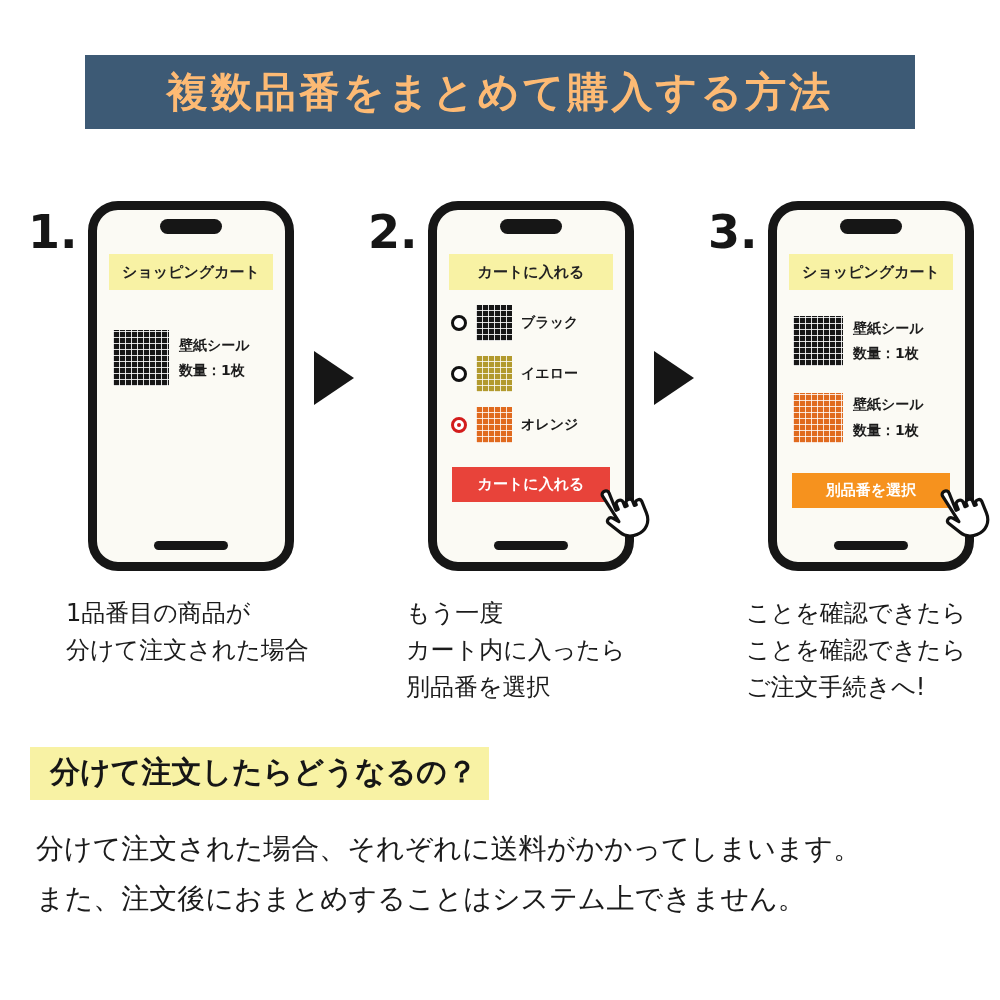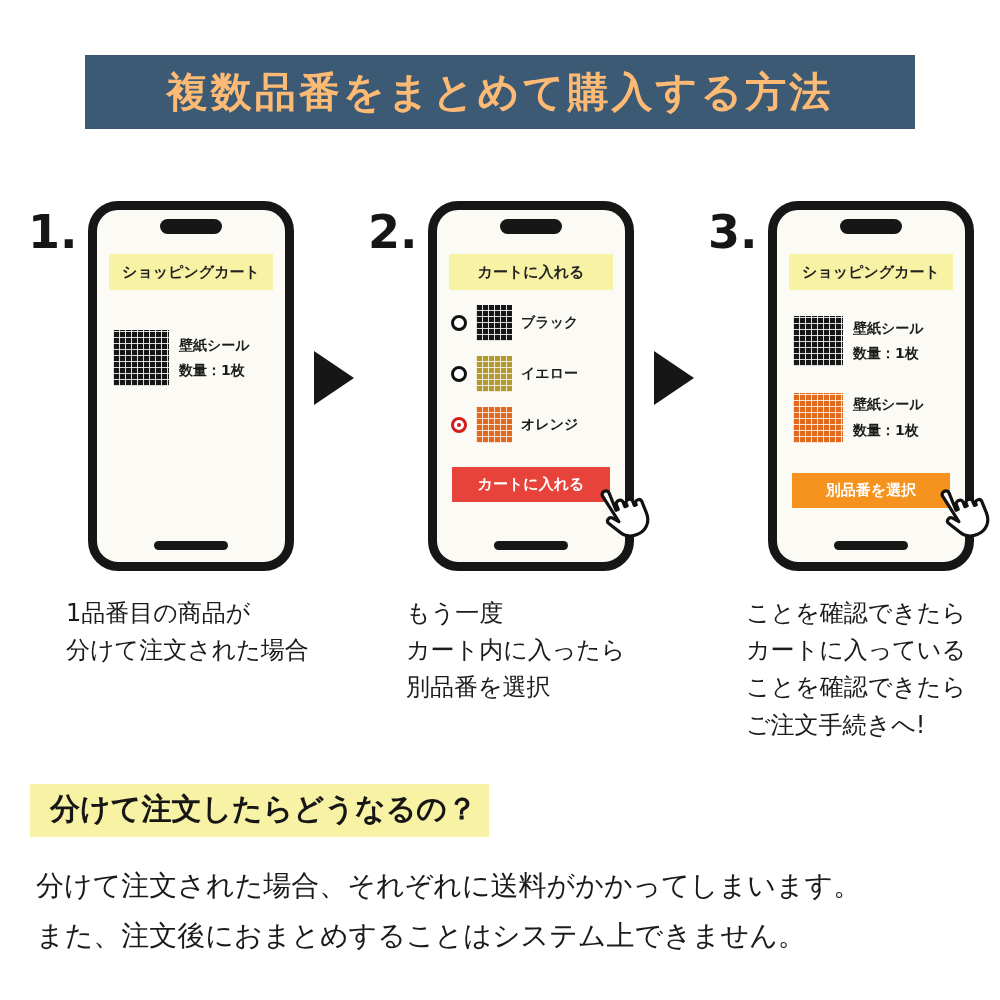--- a/index.html
+++ b/index.html
@@ -245,21 +245,20 @@
       <div class="btn btn-orange">別品番を選択</div>
 
       <svg class="hand" viewBox="0 0 75 75">
         <path d="M24 9 c0-6 9-6 9 0 v23 h3 v-6 c0-5.5 9-5.5 9 0 v6 h3 v-3 c0-5 8.5-5 8.5 0 v6 h2.5 v-1.5 c0-4.5 8-4.5 8 0 V49 c0 13-9 21-21 21 c-9 0-15-3.5-19-11 l-8.5-15 c-2.5-4.5 3.5-8.5 7-4.5 l5.5 7 z" fill="#ffffff" stroke="#111111" stroke-width="4" stroke-linejoin="round"></path>
       </svg>
 
       <div class="home-bar"></div>
     </div>
     <div class="caption">
       <div>ことを確認できたら</div>
-      <div>カートに入っている</div>
       <div>ことを確認できたら</div>
       <div>ご注文手続きへ!</div>
     </div>
   </div>
 
 </div>
 
 <div class="footer">
   <div class="footer-heading">分けて注文したらどうなるの？</div>
   <div class="footer-body">

